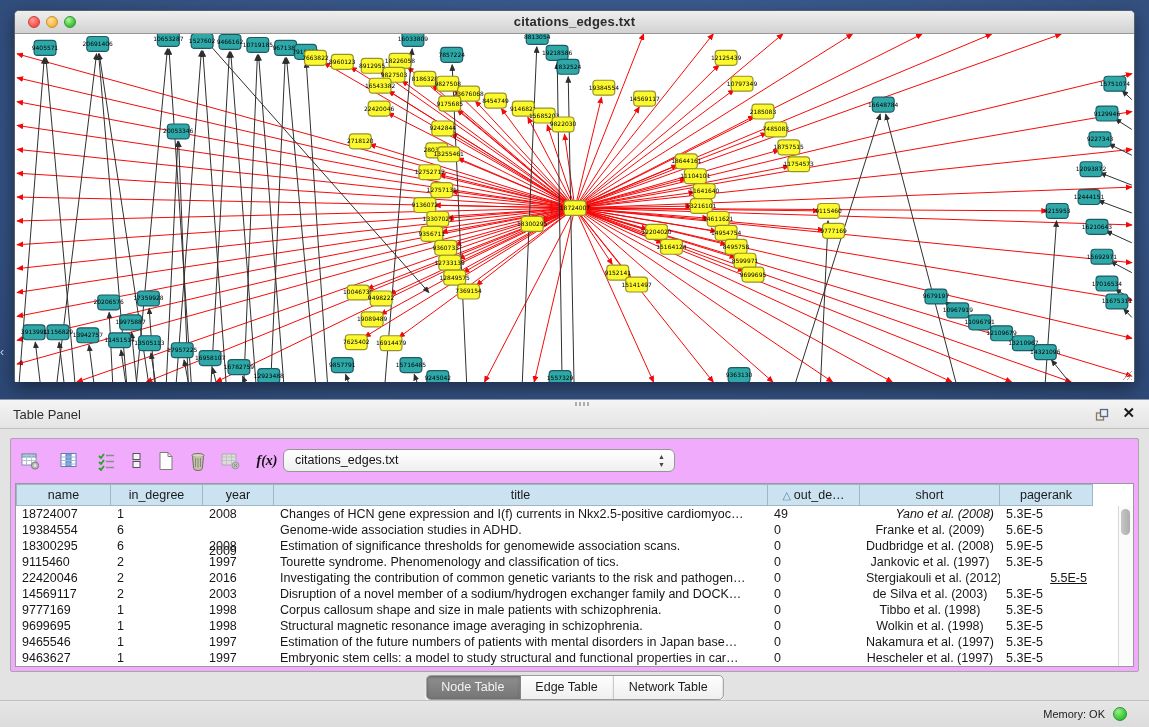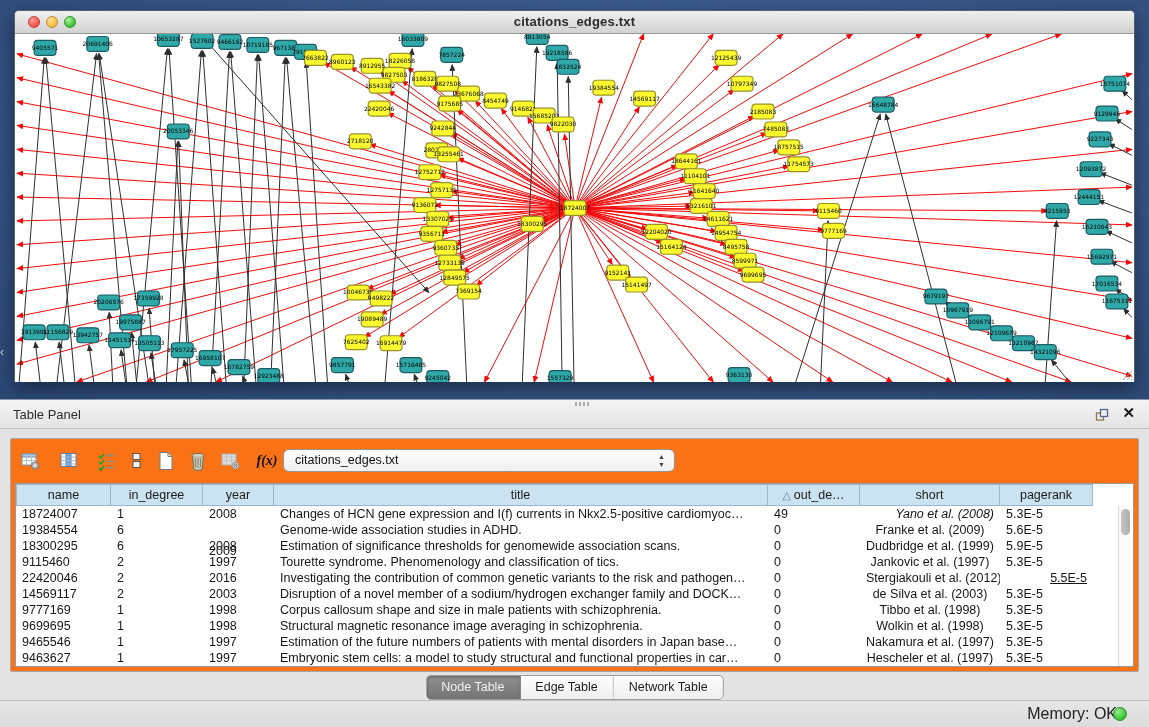--- a/index.html
+++ b/index.html
@@ -45,21 +45,21 @@
     border-top:1px solid #8E99A8;border-bottom:1px solid #C2C2C2;box-sizing:border-box;
   }
   #panel-title{position:absolute;left:13px;top:0;line-height:29px;font-size:13px;color:#2e2e2e;}
   #panel-grip{position:absolute;left:50%;top:2px;width:14px;height:4px;
     background:repeating-linear-gradient(90deg,#ADADAD 0 2px,transparent 2px 4px);}
   #float-btn{position:absolute;right:40px;top:8px;cursor:default;}
   #close-btn{position:absolute;right:14px;top:4px;font-size:15px;font-weight:bold;color:#1c1c1c;}
   #panel-body{position:absolute;left:0;top:429px;width:1149px;height:271px;background:#E3E3E3;}
   #table-card{
     position:absolute;left:10px;right:10px;top:9px;height:234px;
-    background:#f97316;border:1px solid #A7A7A7;border-radius:2px;box-sizing:border-box;
+    background:#f0abfc;border:1px solid #A7A7A7;border-radius:2px;box-sizing:border-box;
   }
   #toolbar{position:absolute;left:0;top:0;right:0;height:44px;}
   .tb-icon{position:absolute;top:12px;width:22px;height:20px;text-align:center;}
   #fx-label{font-family:"Liberation Serif",serif;font-style:italic;font-weight:bold;font-size:14px;color:#111;line-height:20px;}
   #table-dropdown{
     position:absolute;left:272px;top:10px;width:392px;height:23px;
     background:linear-gradient(#FFFFFF,#EFEFEF);
     border:1px solid #969696;border-radius:6px;box-sizing:border-box;
     font-size:12.5px;color:#111;line-height:21px;padding-left:11px;
   }
@@ -102,21 +102,21 @@
   .tab:last-child{border-right:none;}
   .tab.sel{
     background:linear-gradient(#8F8F8F,#757575);color:#F2F2F2;
     border-right:1px solid #6f6f6f;box-shadow:inset 0 1px 3px rgba(0,0,0,.35);
   }
   
   #statusbar{
     position:absolute;left:0;top:700px;width:1149px;height:27px;
     background:linear-gradient(#E6E6E6,#DCDCDC);border-top:1px solid #C0C0C0;box-sizing:border-box;
   }
-  #memory-label{position:absolute;right:32px;top:0;line-height:26px;font-size:16px;color:#222;}
+  #memory-label{position:absolute;right:44px;top:0;line-height:26px;font-size:11px;color:#222;}
   #memory-dot{
     position:absolute;right:22px;top:6px;width:14px;height:14px;border-radius:50%;
     background:radial-gradient(circle at 35% 30%,#9CEC8F,#3FCB3A 60%,#28A428);
     border:1px solid #2D9230;box-sizing:border-box;
   }
 </style>
 </head>
 <body>
 
 <div id="desktop">
@@ -817,21 +817,21 @@
             <div class="td" style="width: 92px; text-align: left;">0</div>
             <div class="td" style="width: 140px; text-align: center;">Franke et al. (2009)</div>
             <div class="td" style="width: 93px; text-align: left;">5.6E-5</div>
           </div>
           <div class="tr">
             <div class="td" style="width: 95px; text-align: left;">18300295</div>
             <div class="td" style="width: 92px; text-align: left;">6</div>
             <div class="td" style="width: 71px; text-align: left;">2008</div>
             <div class="td" style="width: 494px; text-align: left;">Estimation of significance thresholds for genomewide association scans.</div>
             <div class="td" style="width: 92px; text-align: left;">0</div>
-            <div class="td" style="width: 140px; text-align: center;">Dudbridge et al. (1999)</div>
+            <div class="td" style="width: 140px; text-align: center;">Dudbridge et al. (2008)</div>
             <div class="td" style="width: 93px; text-align: left;">5.9E-5</div>
           </div>
           <div class="tr">
             <div class="td" style="width: 95px; text-align: left;">9115460</div>
             <div class="td" style="width: 92px; text-align: left;">2</div>
             <div class="td" style="width: 71px; text-align: left;">1997</div>
             <div class="td" style="width: 494px; text-align: left;">Tourette syndrome. Phenomenology and classification of tics.</div>
             <div class="td" style="width: 92px; text-align: left;">0</div>
             <div class="td" style="width: 140px; text-align: center;">Jankovic et al. (1997)</div>
             <div class="td" style="width: 93px; text-align: left;">5.3E-5</div>

